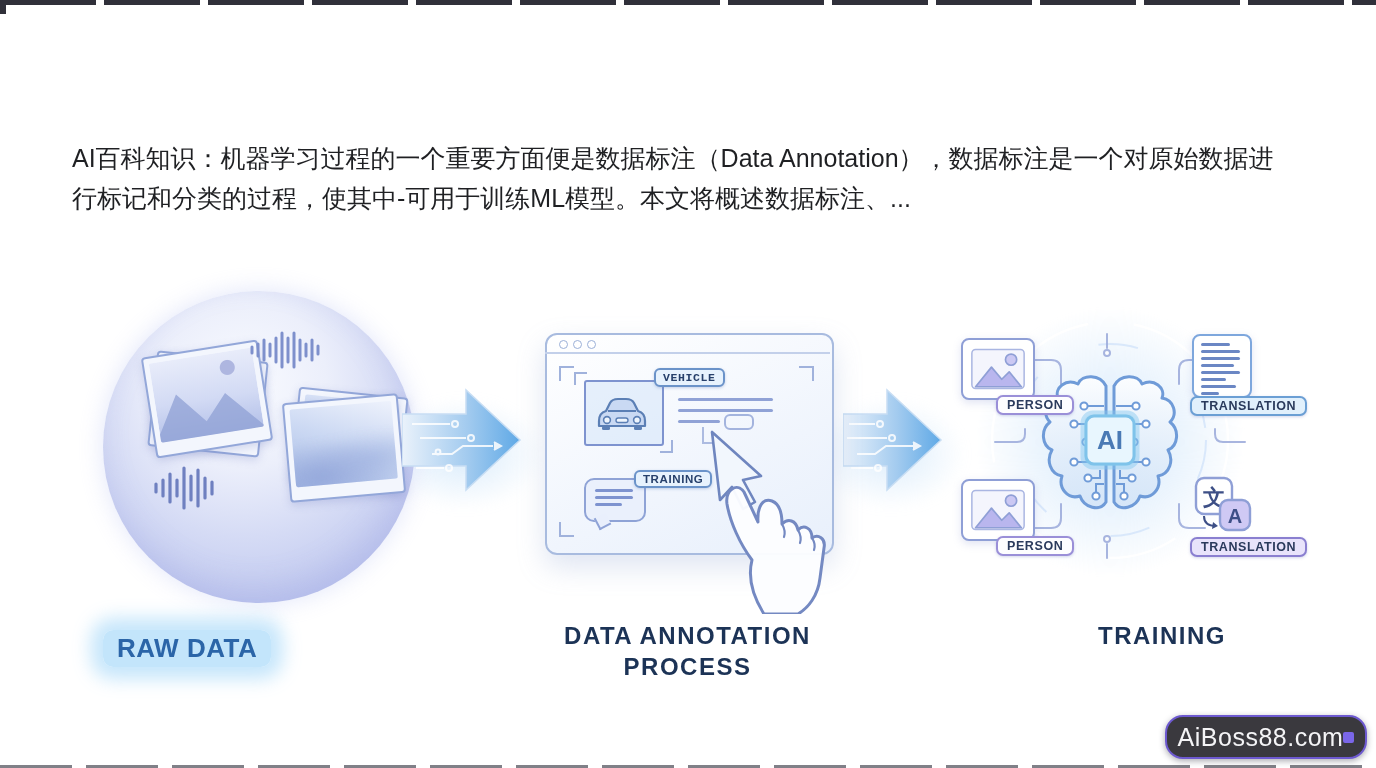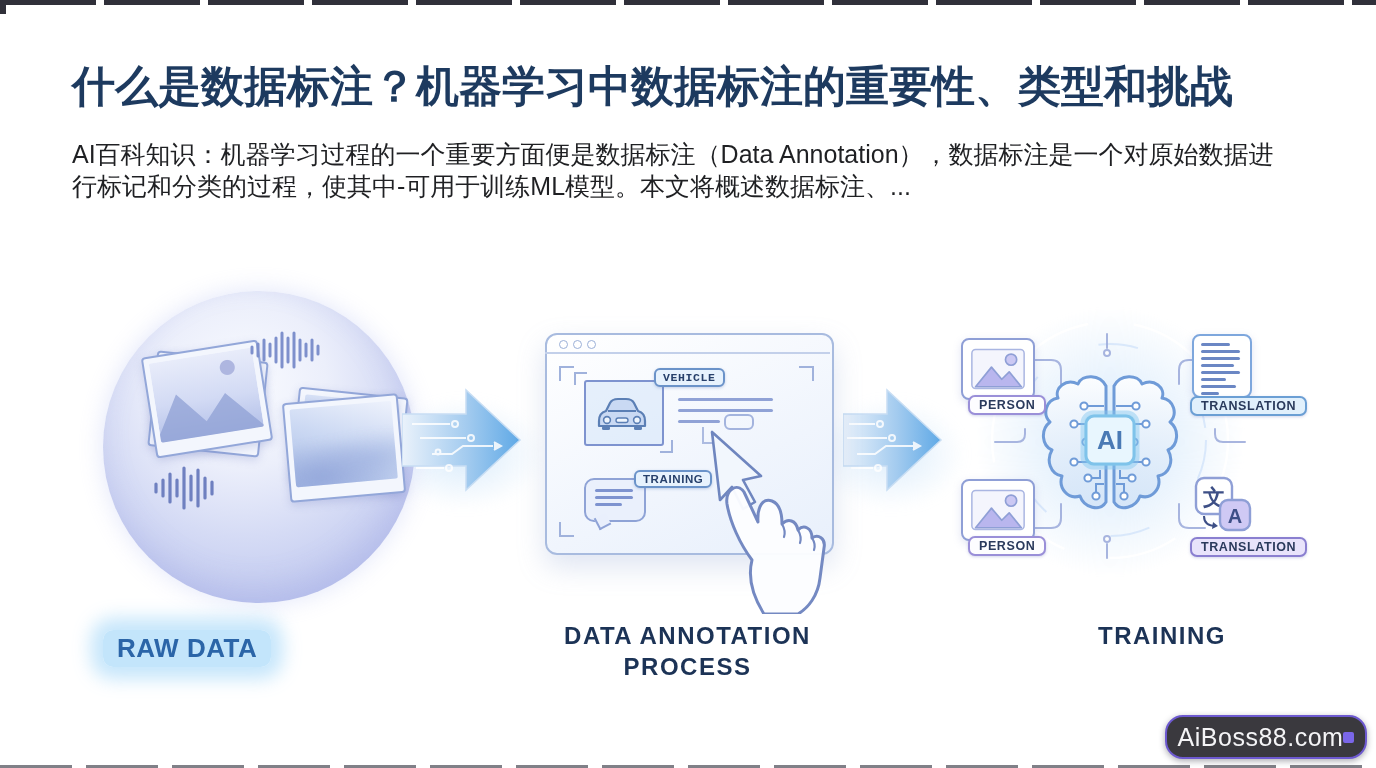--- a/index.html
+++ b/index.html
@@ -10,21 +10,21 @@
   
   .edge-top{left:0;top:0;width:1376px;height:5px;
     background:repeating-linear-gradient(90deg,#30303a 0 96px,rgba(48,48,58,0) 96px 104px);}
   .edge-notch{left:0;top:0;width:6px;height:14px;background:#30303a;}
   .edge-bottom{left:0;top:765px;width:1376px;height:3px;opacity:.75;
     background:repeating-linear-gradient(90deg,#565660 0 72px,rgba(86,86,96,0) 72px 86px);}
 
   
   .title{left:72px;top:60px;width:1270px;margin:0;font-size:43px;line-height:52px;
     font-weight:800;color:#1d3a5f;letter-spacing:0;}
-  .desc{left:72px;top:138px;width:1222px;margin:0;font-size:25px;line-height:32px;
+  .desc{left:72px;top:138px;width:1222px;margin:0;font-size:25px;line-height:40px;
     font-weight:500;color:#1f2023;}
 
   
   .glow{border-radius:50%;filter:blur(6px);}
   .glow.g1{left:384px;top:398px;width:160px;height:112px;
     background:radial-gradient(ellipse at center,rgba(186,219,248,.55),rgba(186,219,248,0) 70%);}
   .glow.g2{left:816px;top:398px;width:150px;height:112px;
     background:radial-gradient(ellipse at center,rgba(186,219,248,.5),rgba(186,219,248,0) 70%);}
   .glow.g3{left:972px;top:300px;width:276px;height:284px;filter:blur(2px);
     background:radial-gradient(circle at center,rgba(178,214,248,.55),rgba(178,214,248,0) 68%);}
@@ -93,21 +93,21 @@
     background:#e9effc;border-right:2px solid #8fa3d6;border-bottom:2px solid #8fa3d6;
     transform:rotate(62deg);}
   .bl-line{position:absolute;left:9px;height:2.5px;border-radius:2px;background:#7e93cf;}
 
   
   .img-card{width:70px;height:58px;border:2px solid #8f9fd6;border-radius:8px;background:#ffffff;
     box-shadow:0 3px 8px rgba(120,130,200,.22);display:flex;align-items:center;justify-content:center;}
   .pill{position:absolute;display:inline-block;padding:1px 9px;border-radius:7px;
     font-size:12.5px;font-weight:700;letter-spacing:.6px;color:#2a3a5c;
     box-shadow:0 1px 3px rgba(110,120,190,.3);white-space:nowrap;}
-  .pill-person{background:#fdfdff;border:2px solid #9a8fd8;}
+  .pill-person{background:#fdfdff;border:2px solid #9a8fd8;margin-left:28px;}
   .pill-trans-top{background:#e1f0fc;border:2px solid #6b9fd4;}
   .pill-trans-bot{background:#e8e3fb;border:2px solid #8a7fd0;}
   .doc-card{width:60px;height:64px;border:2px solid #7ea7dd;border-radius:8px;background:#ffffff;
     box-shadow:0 3px 8px rgba(120,130,200,.22);padding:7px 7px;box-sizing:border-box;}
   .doc-card .ln{height:2.5px;border-radius:2px;background:#6b87c4;margin-bottom:4.5px;}
 
   .watermark{left:1165px;top:715px;width:198px;height:40px;background:#3a393e;
     border:2.5px solid #6d59d0;border-radius:18px;display:flex;align-items:center;
     justify-content:center;box-shadow:0 2px 6px rgba(40,40,60,.4);}
   .watermark .wm-text{color:#f4f4f6;font-size:25px;font-weight:500;letter-spacing:.5px;}
@@ -115,21 +115,20 @@
 </style>
 </head>
 <body>
 
 <div class="canvas">
 
   <div class="abs edge-top"></div>
   <div class="abs edge-notch"></div>
   <div class="abs edge-bottom"></div>
 
-  <h1 class="abs title">什么是数据标注？机器学习中数据标注的重要性、类型和挑战</h1>
   <p class="abs desc">AI百科知识：机器学习过程的一个重要方面便是数据标注（Data Annotation），数据标注是一个对原始数据进行标记和分类的过程，使其中-可用于训练ML模型。本文将概述数据标注、...</p>
 
   <div class="abs glow g1"></div>
   <div class="abs glow g2"></div>
   <div class="abs glow g3"></div>
 
   <div class="abs circle"></div>
 
   <div class="abs polaroid p1">
       <div class="photo"></div>

